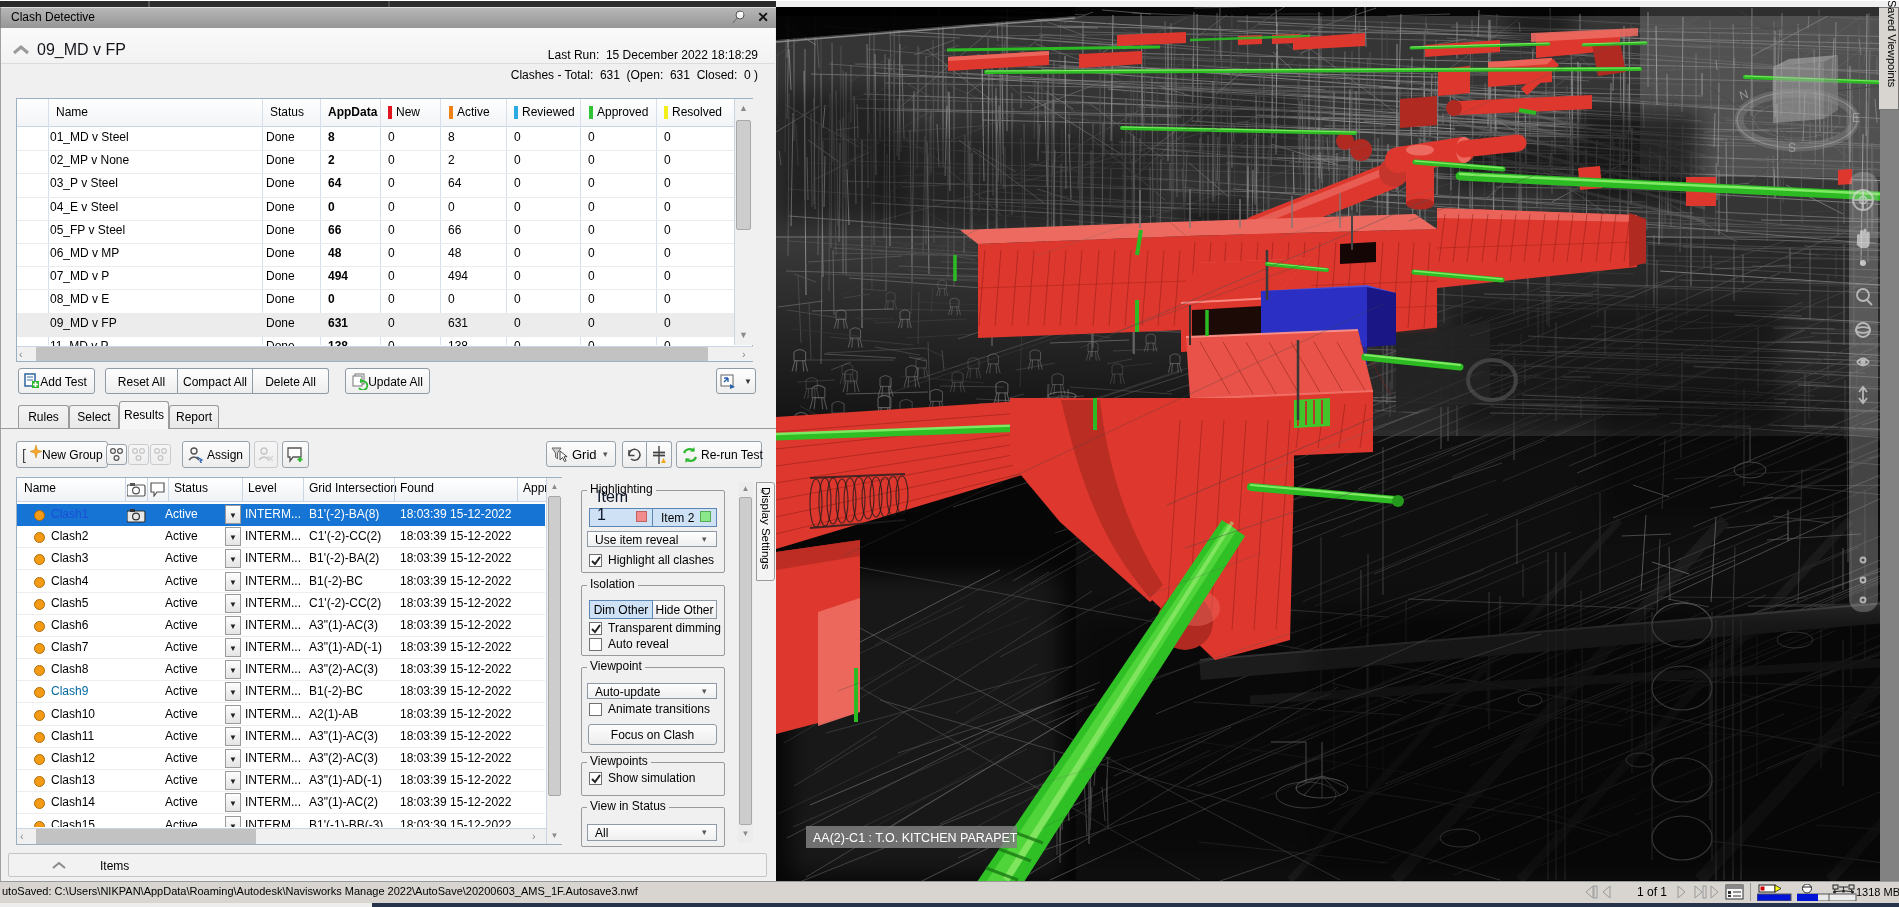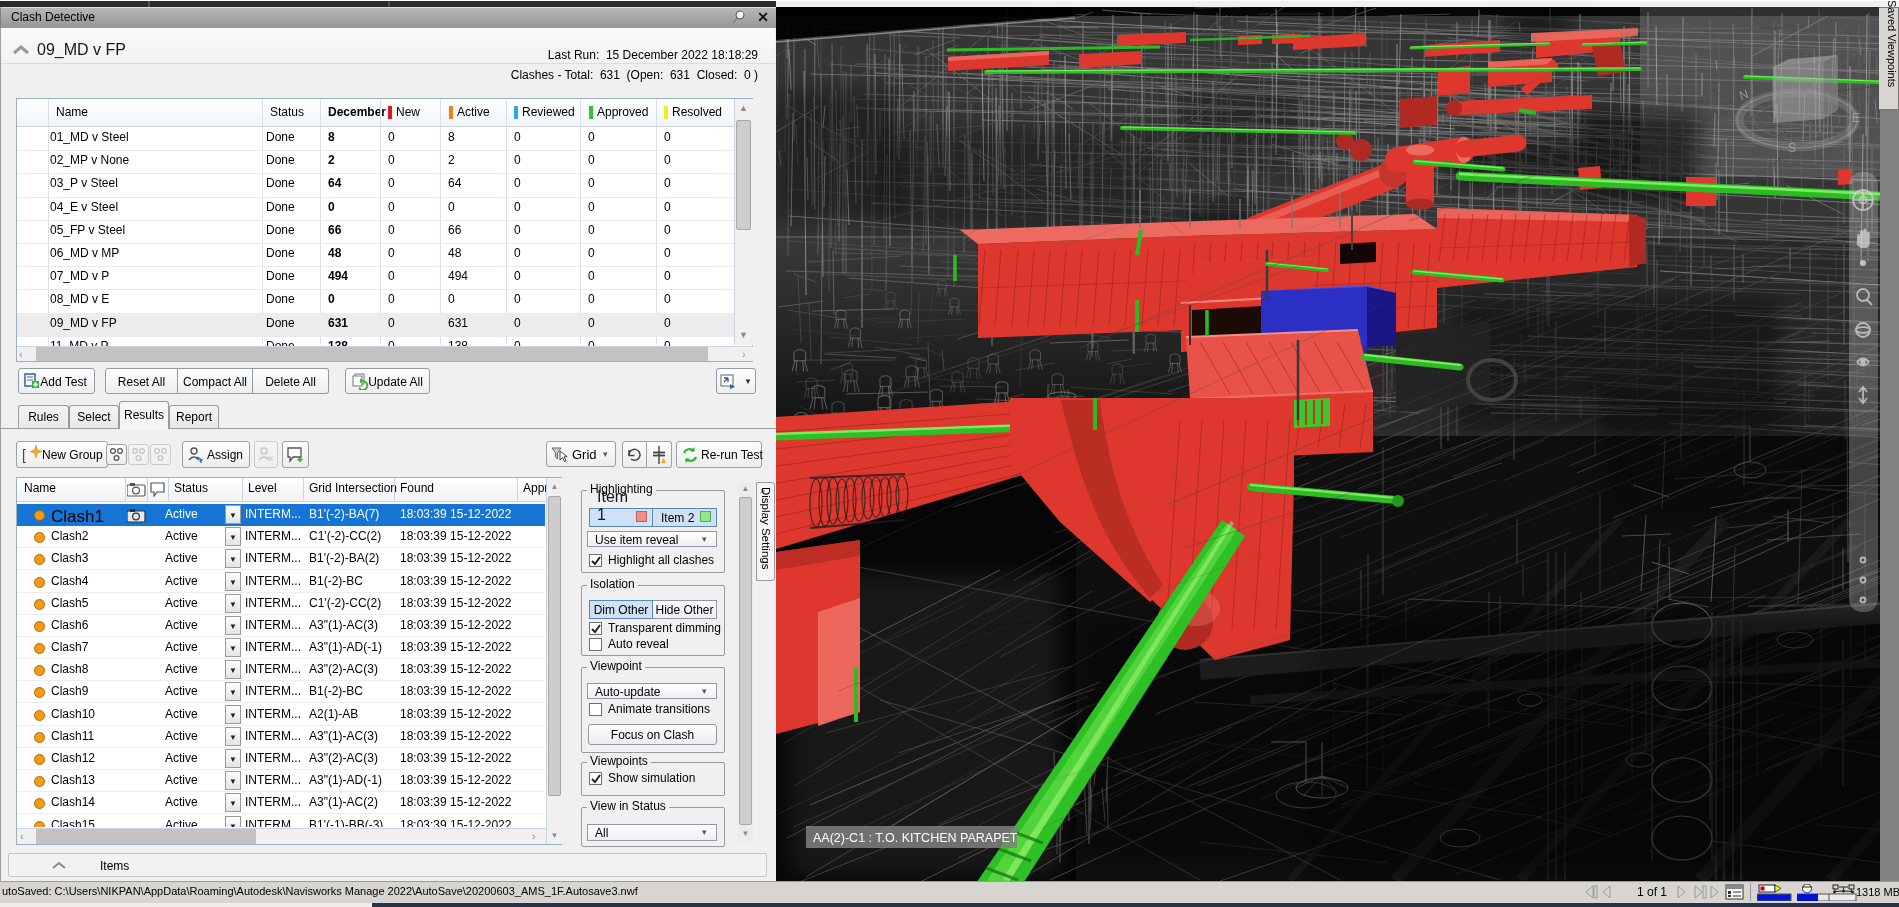--- a/index.html
+++ b/index.html
@@ -1869,21 +1869,21 @@
 <svg style="position:absolute;left:12px;top:44px" width="18" height="12">
     <path d="M2 9 L9 3 L16 9" fill="none" stroke="#9a9a9a" stroke-width="3"></path>
   </svg>
 <div style="position:absolute;left:37px;top:41px;width:300px;height:20px;font-size:16px;color:#16161e">09_MD v FP</div>
 <div style="position:absolute;left:380px;top:48px;width:378px;height:15px;font-size:12px;color:#000;text-align:right">Last Run:&nbsp; 15 December 2022 18:18:29</div>
 <div style="position:absolute;left:380px;top:68px;width:378px;height:15px;font-size:12px;color:#000;text-align:right">Clashes - Total:&nbsp; 631&nbsp; (Open:&nbsp; 631&nbsp; Closed:&nbsp; 0 )</div>
 <div style="position:absolute;left:16px;top:98px;width:737px;height:264px;background:#fff;border:1px solid #9cb0c4"></div>
 <div style="position:absolute;left:17px;top:99px;width:735px;height:28px;background:linear-gradient(#ffffff,#f2f4f7);border-bottom:1px solid #c9d5e2"></div>
 <div style="position:absolute;left:56px;top:105px;width:80px;height:16px;font-size:12px;color:#000">Name</div>
 <div style="position:absolute;left:270px;top:105px;width:80px;height:16px;font-size:12px;color:#000">Status</div>
-<div style="position:absolute;left:328px;top:105px;width:80px;height:16px;font-size:12px;font-weight:700;color:#000">December</div>
+<div style="position:absolute;left:328px;top:105px;width:80px;height:16px;font-size:12px;font-weight:700;color:#000">AppData</div>
 <div style="position:absolute;left:396px;top:105px;width:80px;height:16px;font-size:12px;color:#000">New</div>
 <div style="position:absolute;left:388px;top:106px;width:4px;height:13px;background:#e0151f"></div>
 <div style="position:absolute;left:457px;top:105px;width:80px;height:16px;font-size:12px;color:#000">Active</div>
 <div style="position:absolute;left:449px;top:106px;width:4px;height:13px;background:#f08213"></div>
 <div style="position:absolute;left:522px;top:105px;width:80px;height:16px;font-size:12px;color:#000">Reviewed</div>
 <div style="position:absolute;left:514px;top:106px;width:4px;height:13px;background:#2cabe2"></div>
 <div style="position:absolute;left:597px;top:105px;width:80px;height:16px;font-size:12px;color:#000">Approved</div>
 <div style="position:absolute;left:589px;top:106px;width:4px;height:13px;background:#2fc335"></div>
 <div style="position:absolute;left:672px;top:105px;width:80px;height:16px;font-size:12px;color:#000">Resolved</div>
 <div style="position:absolute;left:664px;top:106px;width:4px;height:13px;background:#f4ef1b"></div>
@@ -2109,32 +2109,32 @@
 <div style="position:absolute;left:125px;top:478px;width:1px;height:24px;background:#c9d5e2"></div>
 <div style="position:absolute;left:147px;top:478px;width:1px;height:24px;background:#c9d5e2"></div>
 <div style="position:absolute;left:168px;top:478px;width:1px;height:24px;background:#c9d5e2"></div>
 <div style="position:absolute;left:242px;top:478px;width:1px;height:24px;background:#c9d5e2"></div>
 <div style="position:absolute;left:303px;top:478px;width:1px;height:24px;background:#c9d5e2"></div>
 <div style="position:absolute;left:394px;top:478px;width:1px;height:24px;background:#c9d5e2"></div>
 <div style="position:absolute;left:517px;top:478px;width:1px;height:24px;background:#c9d5e2"></div>
 <div style="position:absolute;left:17px;top:504px;width:528px;height:22px;background:#1574d4"></div>
 <div style="position:absolute;left:17px;top:504px;width:528px;height:22px;overflow:hidden">
     <div style="position:absolute;left:17px;top:6px;width:11px;height:11px;border-radius:50%;background:#f49b15;border:1px solid #b06a08"></div>
-    <div style="position:absolute;left:34px;top:3px;font-size:17px;color:#000000">Clash1</div>
+    <div style="position:absolute;left:34px;top:3px;font-size:12px;color:#1d4ed8">Clash1</div>
     <svg style="position:absolute;left:110px;top:4px" width="19" height="15">
       <rect x="0" y="3" width="18" height="11" rx="1.5" fill="#e8e8e8" stroke="#333" stroke-width="1.2"></rect>
       <rect x="3" y="1" width="5" height="3" fill="#333"></rect>
       <circle cx="9" cy="8.5" r="3.4" fill="none" stroke="#333" stroke-width="1.2"></circle>
     </svg>
     <div style="position:absolute;left:148px;top:3px;font-size:12px;color:#fff">Active</div>
     <div style="position:absolute;left:208px;top:1px;width:16px;height:19px;background:linear-gradient(#fefefe,#e4e4e4);border:1px solid #9a9a9a">
       <div style="position:absolute;left:3px;top:5px;font-size:8px;color:#222">▼</div>
     </div>
     <div style="position:absolute;left:228px;top:3px;font-size:12px;color:#fff">INTERM...</div>
-    <div style="position:absolute;left:292px;top:3px;font-size:12px;color:#fff">B1'(-2)-BA(7)</div>
+    <div style="position:absolute;left:292px;top:3px;font-size:12px;color:#fff">B1'(-2)-BA(8)</div>
     <div style="position:absolute;left:383px;top:3px;font-size:12px;color:#fff">18:03:39 15-12-2022</div>
   </div>
 <div style="position:absolute;left:17px;top:526px;width:528px;height:22px;overflow:hidden">
     <div style="position:absolute;left:17px;top:6px;width:11px;height:11px;border-radius:50%;background:#f49b15;border:1px solid #b06a08"></div>
     <div style="position:absolute;left:34px;top:3px;font-size:12px;color:#000">Clash2</div>
     <div style="position:absolute;left:148px;top:3px;font-size:12px;color:#000">Active</div>
     <div style="position:absolute;left:208px;top:1px;width:16px;height:19px;background:linear-gradient(#fefefe,#e4e4e4);border:1px solid #9a9a9a">
       <div style="position:absolute;left:3px;top:5px;font-size:8px;color:#222">▼</div>
     </div>
     <div style="position:absolute;left:228px;top:3px;font-size:12px;color:#000">INTERM...</div>
@@ -2209,21 +2209,21 @@
     <div style="position:absolute;left:208px;top:1px;width:16px;height:19px;background:linear-gradient(#fefefe,#e4e4e4);border:1px solid #9a9a9a">
       <div style="position:absolute;left:3px;top:5px;font-size:8px;color:#222">▼</div>
     </div>
     <div style="position:absolute;left:228px;top:3px;font-size:12px;color:#000">INTERM...</div>
     <div style="position:absolute;left:292px;top:3px;font-size:12px;color:#000">A3"(2)-AC(3)</div>
     <div style="position:absolute;left:383px;top:3px;font-size:12px;color:#000">18:03:39 15-12-2022</div>
   </div>
 <div style="position:absolute;left:17px;top:680px;width:528px;height:1px;background:#ededed"></div>
 <div style="position:absolute;left:17px;top:681px;width:528px;height:22px;overflow:hidden">
     <div style="position:absolute;left:17px;top:6px;width:11px;height:11px;border-radius:50%;background:#f49b15;border:1px solid #b06a08"></div>
-    <div style="position:absolute;left:34px;top:3px;font-size:12px;color:#000000">Clash9</div>
+    <div style="position:absolute;left:34px;top:3px;font-size:12px;color:#0369a1">Clash9</div>
     <div style="position:absolute;left:148px;top:3px;font-size:12px;color:#000">Active</div>
     <div style="position:absolute;left:208px;top:1px;width:16px;height:19px;background:linear-gradient(#fefefe,#e4e4e4);border:1px solid #9a9a9a">
       <div style="position:absolute;left:3px;top:5px;font-size:8px;color:#222">▼</div>
     </div>
     <div style="position:absolute;left:228px;top:3px;font-size:12px;color:#000">INTERM...</div>
     <div style="position:absolute;left:292px;top:3px;font-size:12px;color:#000">B1(-2)-BC</div>
     <div style="position:absolute;left:383px;top:3px;font-size:12px;color:#000">18:03:39 15-12-2022</div>
   </div>
 <div style="position:absolute;left:17px;top:702px;width:528px;height:1px;background:#ededed"></div>
 <div style="position:absolute;left:17px;top:704px;width:528px;height:22px;overflow:hidden">

